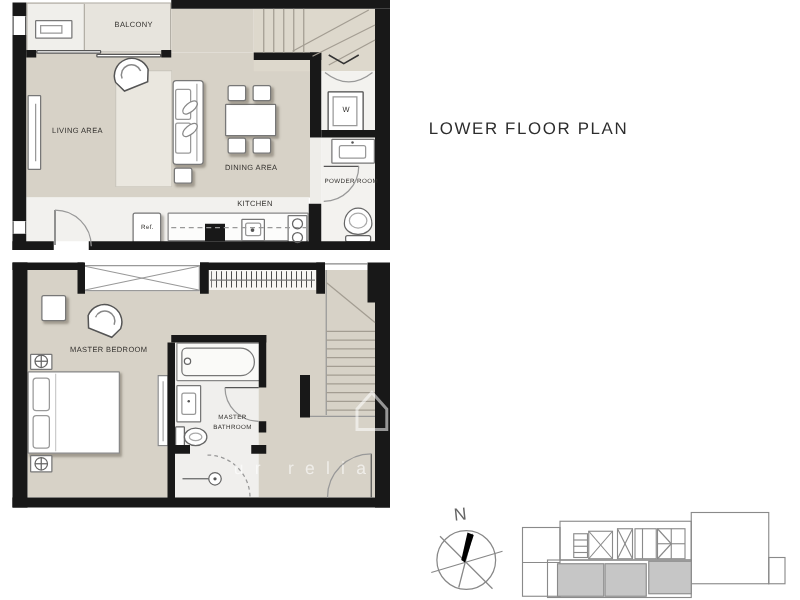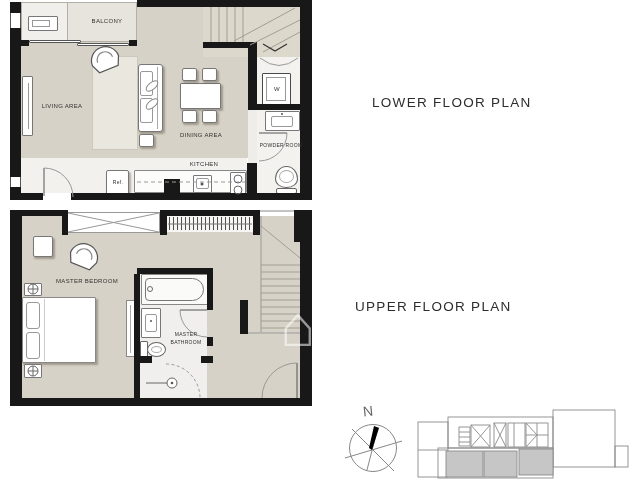--- a/index.html
+++ b/index.html
@@ -291,19 +291,19 @@
       <rect x="508" y="423" width="17" height="24"></rect>
         <line x1="514" y1="423" x2="514" y2="447"></line>
       <rect x="526" y="423" width="22" height="24"></rect>
       <line x1="526" y1="435" x2="548" y2="435"></line>
         <line x1="537" y1="423" x2="537" y2="447"></line>
       <line x1="526" y1="423" x2="537" y2="435"></line>
         <line x1="537" y1="435" x2="526" y2="447"></line>
     </g>
   </svg>
 
-  <div class="ttl" style="left:372px;top:95px">LOWER FLOOR PLAN</div>
-  <div class="ttl" style="left:355px;top:299px">UPPER FLOOR PLAN</div>
+  <div class="ttl" style="left:343px;top:95px">LOWER FLOOR PLAN</div>
   <div class="abs" style="left:363px;top:403px;z-index:6;font-size:14px;color:#666;transform:rotate(-6deg)">N</div>
 
   <div class="wm" style="left:280px;top:292px;font-size:58px;color:rgba(255,255,255,0.55)">⌂</div>
+  <div class="wm" style="left:187px;top:366px;font-size:14px;letter-spacing:9px;color:rgba(255,255,255,0.6)">ur relia</div>
 
 </div>
 
 </body></html>

